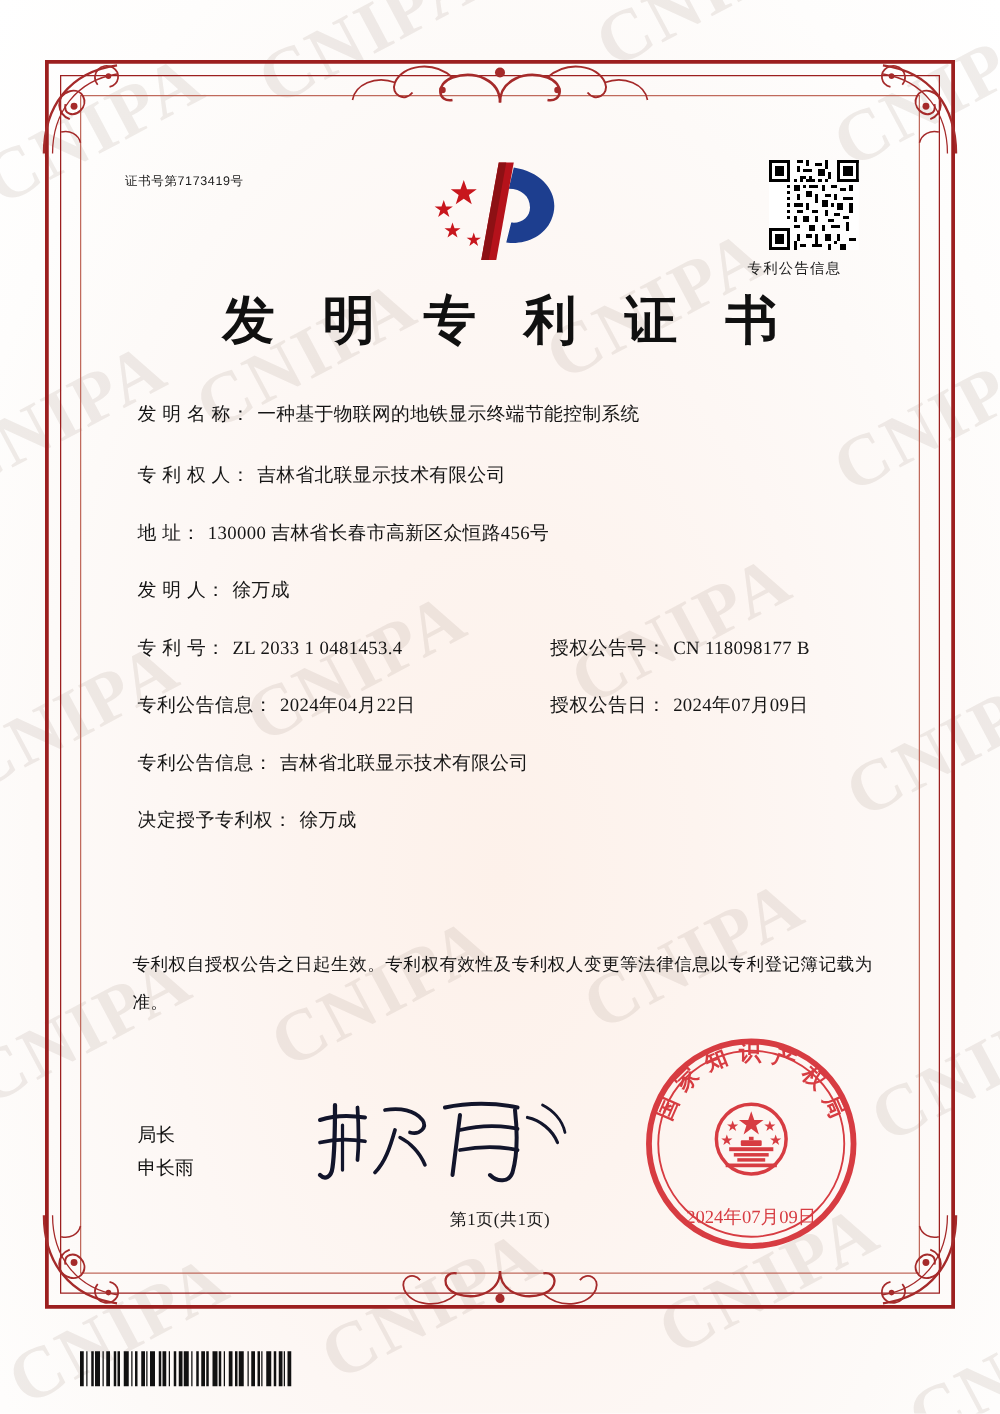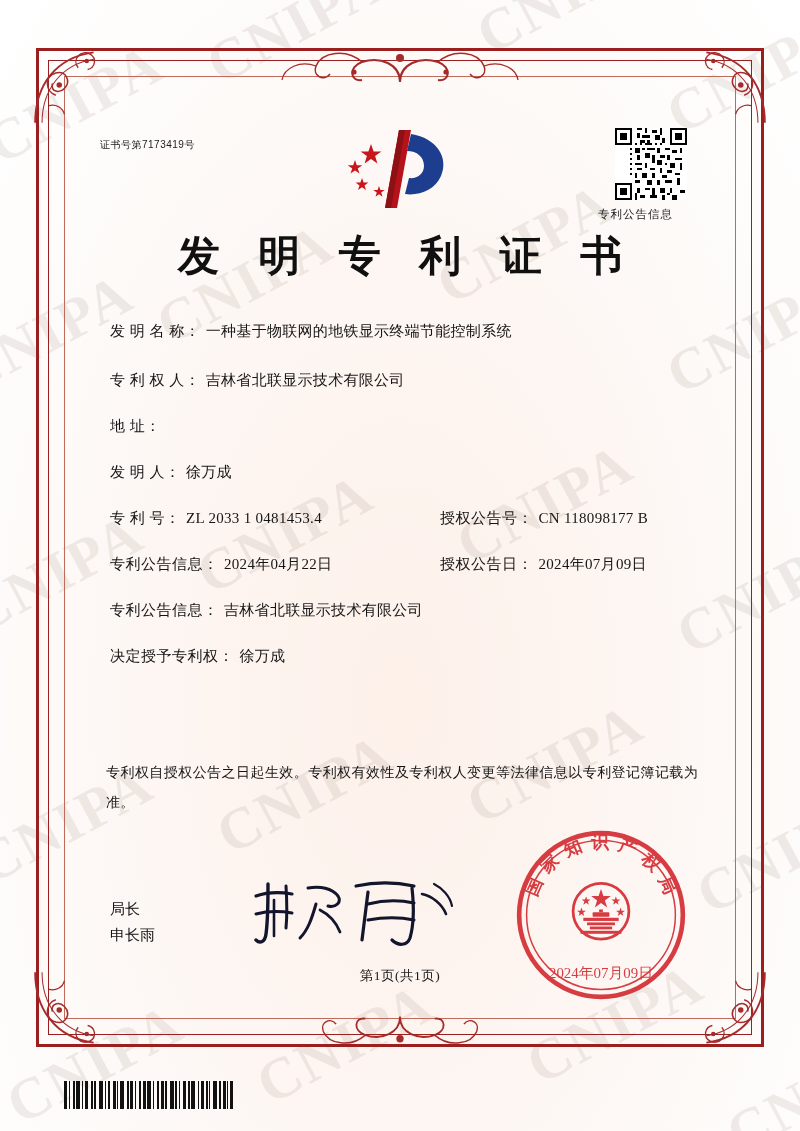--- a/index.html
+++ b/index.html
@@ -491,20 +491,21 @@
 
       <div class="row" style="margin-top:30px;">
         <span class="lbl">专 利 权 人</span>
         <span class="colon">：</span>
         <span class="val">吉林省北联显示技术有限公司</span>
       </div>
 
       <div class="row">
         <span class="lbl">地        址</span>
         <span class="colon">：</span>
+        <span class="val">130000 吉林省长春市高新区众恒路456号</span>
       </div>
 
       <div class="row">
         <span class="lbl">发 明 人</span>
         <span class="colon">：</span>
         <span class="val">徐万成</span>
       </div>
 
       <div class="row two-col">
         <span class="cell left">

